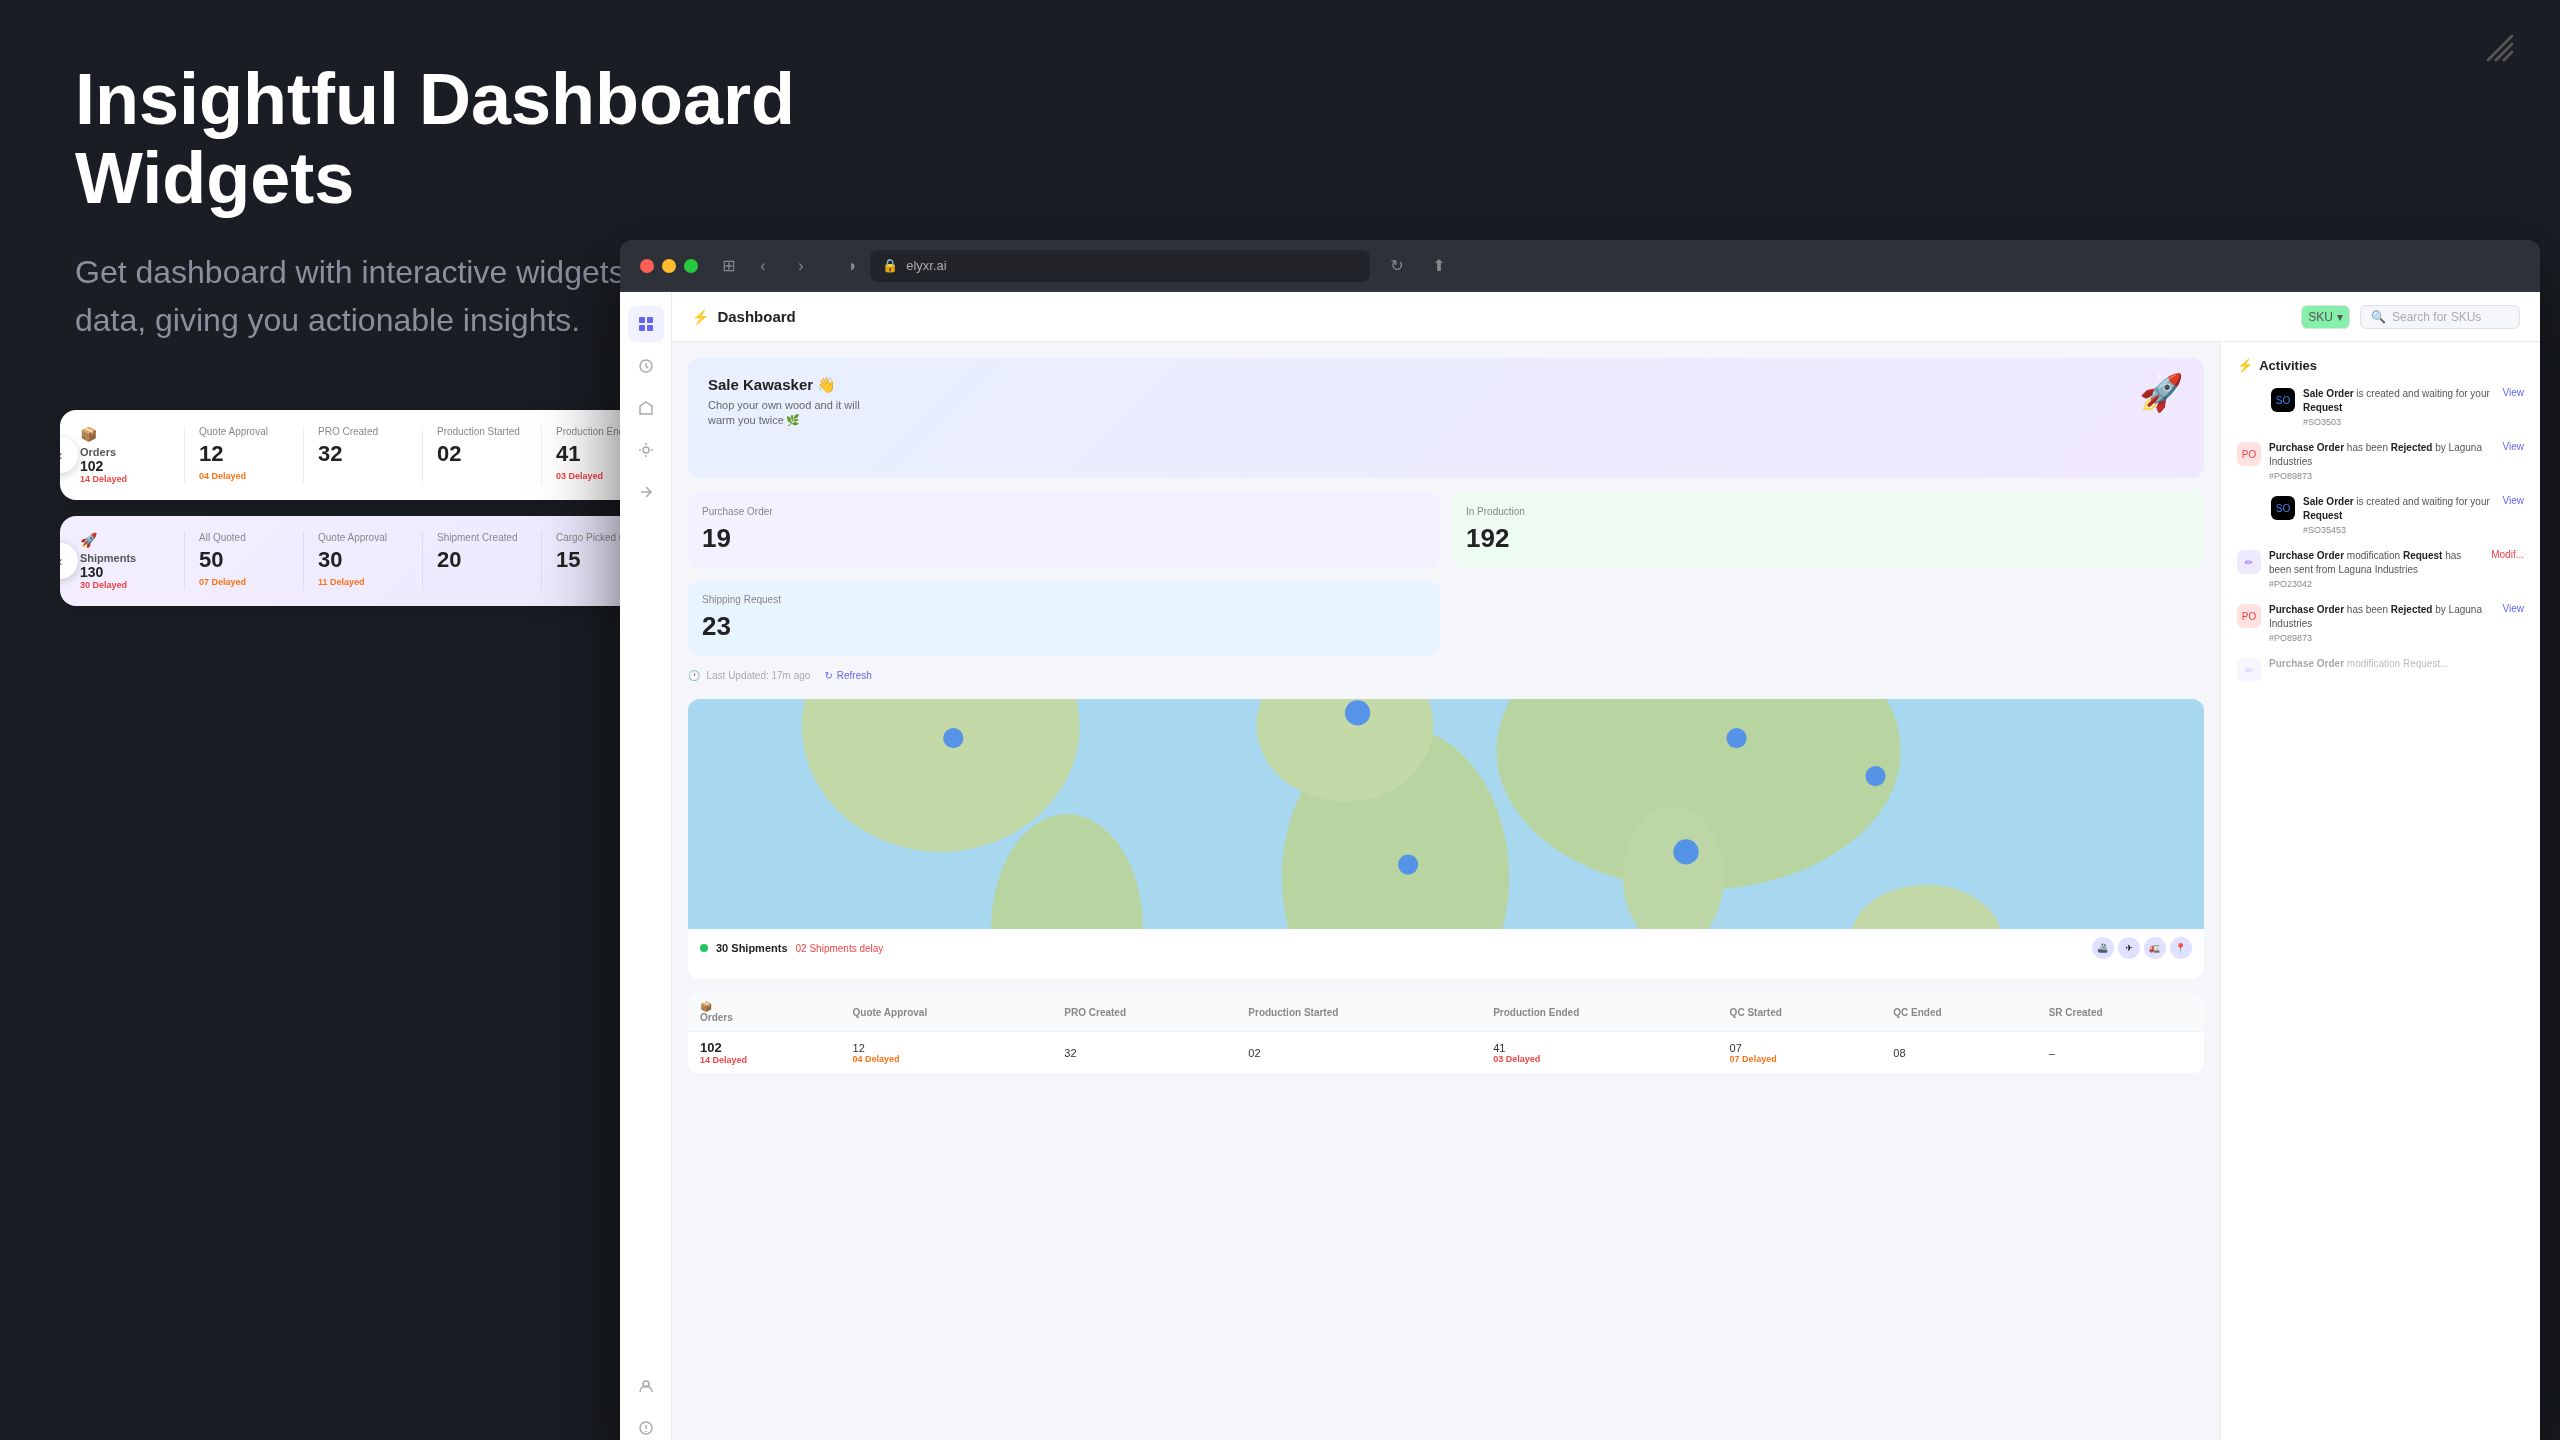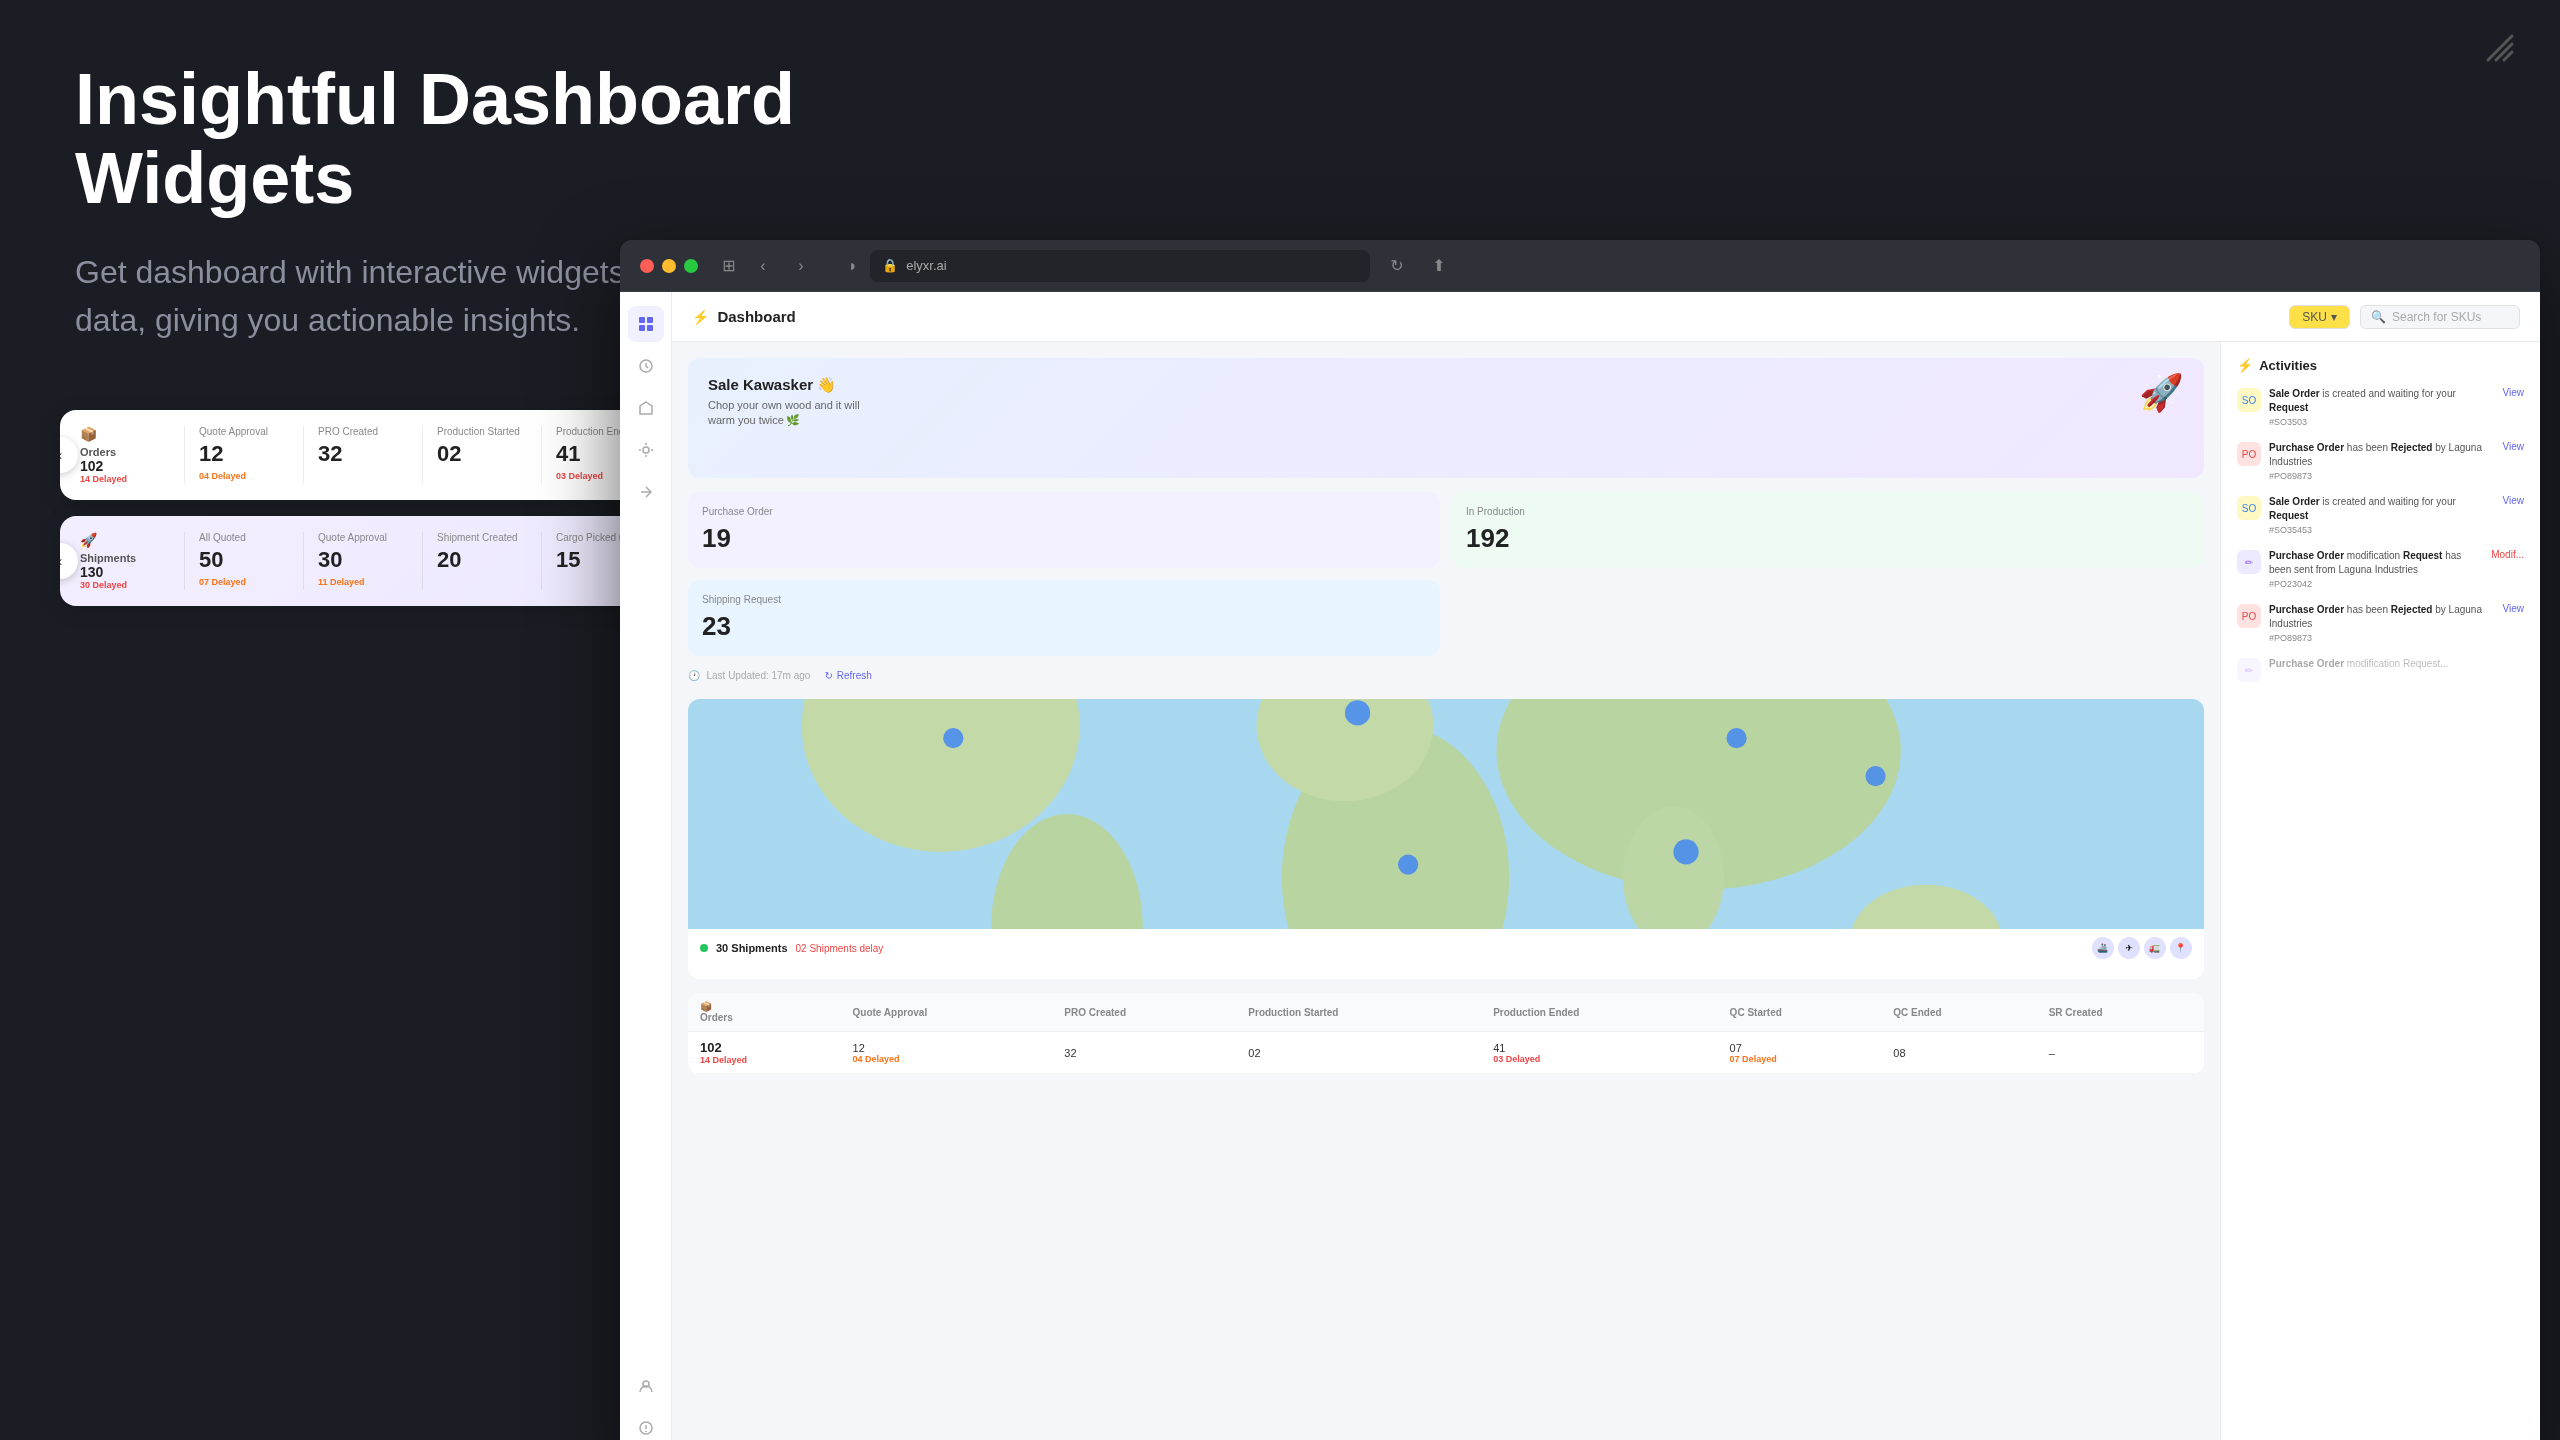--- a/index.html
+++ b/index.html
@@ -163,24 +163,24 @@
       font-size: 15px;
       font-weight: 600;
       color: #222;
       display: flex;
       align-items: center;
       gap: 8px;
     }
     .dashboard-icon { color: #6366f1; font-size: 14px; }
     .spacer { flex: 1; }
     .sku-selector {
-      background: #fde047;
+      background: #86efac;
       border: 1px solid #e0e0e0;
       border-radius: 6px;
-      padding: 4px 12px;
+      padding: 4px 6px;
       font-size: 12px;
       color: #555;
       display: flex; align-items: center; gap: 4px;
     }
     .search-bar {
       background: #f5f6fa;
       border: 1px solid #e0e0e0;
       border-radius: 6px;
       padding: 4px 10px;
       font-size: 12px;
@@ -366,21 +366,21 @@
       align-items: flex-start;
     }
     .activity-dot {
       width: 24px; height: 24px;
       border-radius: 6px;
       display: flex; align-items: center; justify-content: center;
       font-size: 10px;
       flex-shrink: 0;
       margin-top: 1px;
     }
-    .dot-blue { background: #fef9c3; color: #3b82f6; }
+    .dot-blue { background: #000000; color: #3b82f6; margin-left: 34px; }
     .dot-red { background: #fee2e2; color: #ef4444; }
     .dot-purple { background: #ede9fe; color: #8b5cf6; }
 
     .activity-text {
       font-size: 10px;
       color: #555;
       line-height: 1.4;
     }
     .activity-text strong { font-weight: 600; color: #222; margin-top: 24px; }
     .activity-id { color: #888; font-size: 9px; margin-top: 2px; }

